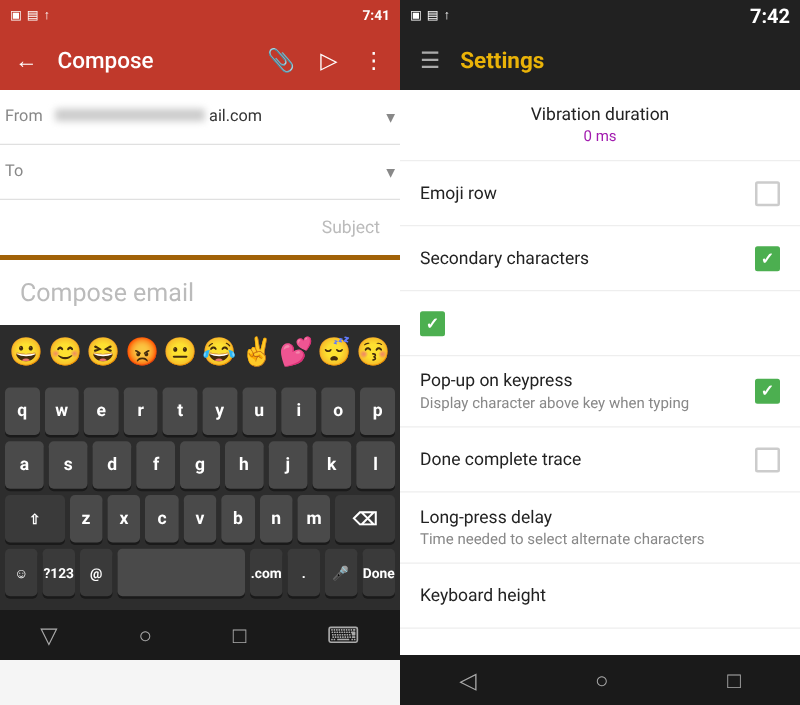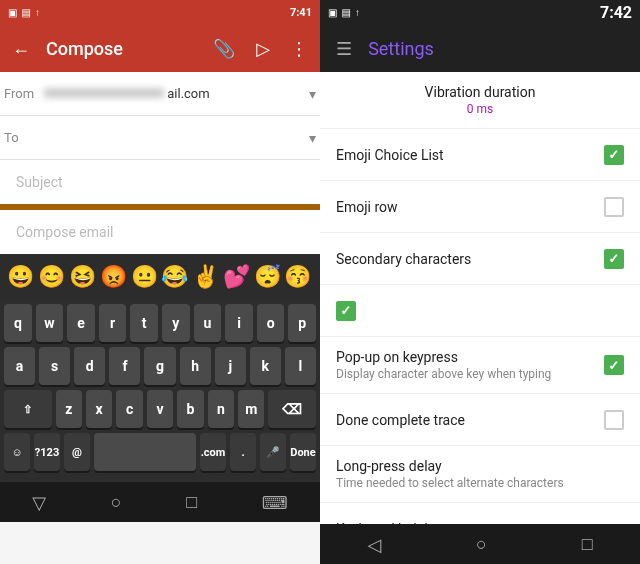--- a/index.html
+++ b/index.html
@@ -59,28 +59,29 @@
       background: #ccc;
       height: 10px;
       width: 120px;
       border-radius: 2px;
       filter: blur(3px);
     }
     .chevron-down { color: #888; font-size: 14px; }
 
     .subject-field {
       padding: 14px 16px;
-      border-bottom: 6px solid #a16207;
+      border-bottom: 4px solid #a16207;
       color: #bbb;
       font-size: 14px;
+      text-align: right;
     }
     .compose-area {
       padding: 14px 16px;
       color: #bbb;
-      font-size: 14px;
+      font-size: 20px;
       flex: 1;
     }
 
     .emoji-bar {
       height: 44px;
       background: #2c2c2c;
       display: flex;
       align-items: center;
       justify-content: space-around;
       padding: 0 6px;
@@ -154,21 +155,21 @@
 
     .toolbar-right {
       height: 48px;
       background: #212121;
       display: flex;
       align-items: center;
       padding: 0 16px;
       gap: 16px;
     }
     .hamburger { color: #aaa; font-size: 18px; }
-    .toolbar-right .title { color: #8b5cf6; font-size: 18px; font-weight: 400; flex: 1; }
+    .toolbar-right .title { color: #eab308; font-size: 18px; font-weight: 700; flex: 1; }
 
     .settings-list {
       flex: 1;
       overflow-y: auto;
       background: white;
     }
 
     .setting-item {
       display: flex;
       align-items: center;
@@ -345,26 +346,20 @@
     <span class="title">Settings</span>
   </div>
 
   <div class="settings-list">
 
     <div class="setting-item vibration">
       <span class="setting-title">Vibration duration</span>
       <span class="vibration-value">0 ms</span>
     </div>
 
-    <div class="setting-item">
-      <div class="setting-text">
-        <div class="setting-title">Emoji Choice List</div>
-      </div>
-      <div class="checkbox checked"></div>
-    </div>
 
     <div class="setting-item">
       <div class="setting-text">
         <div class="setting-title">Emoji row</div>
       </div>
       <div class="checkbox"></div>
     </div>
 
     <div class="setting-item">
       <div class="setting-text">

